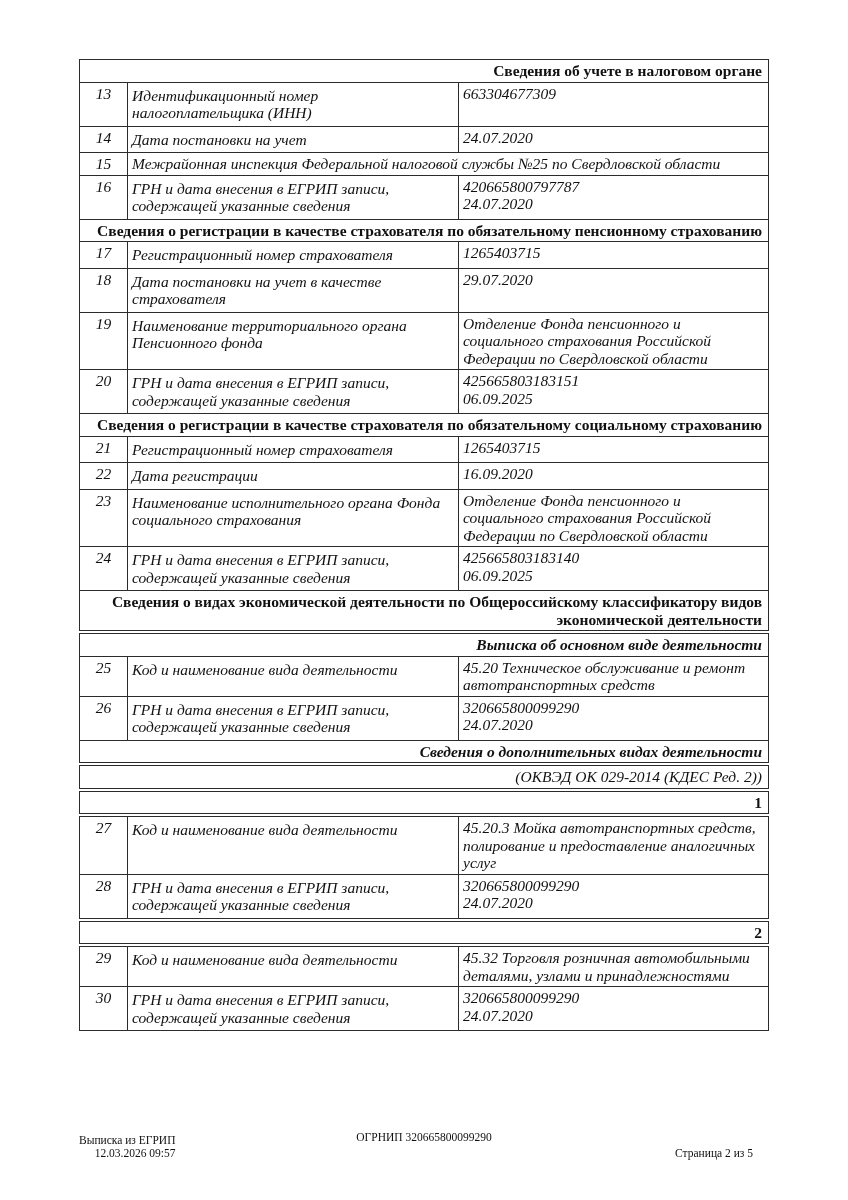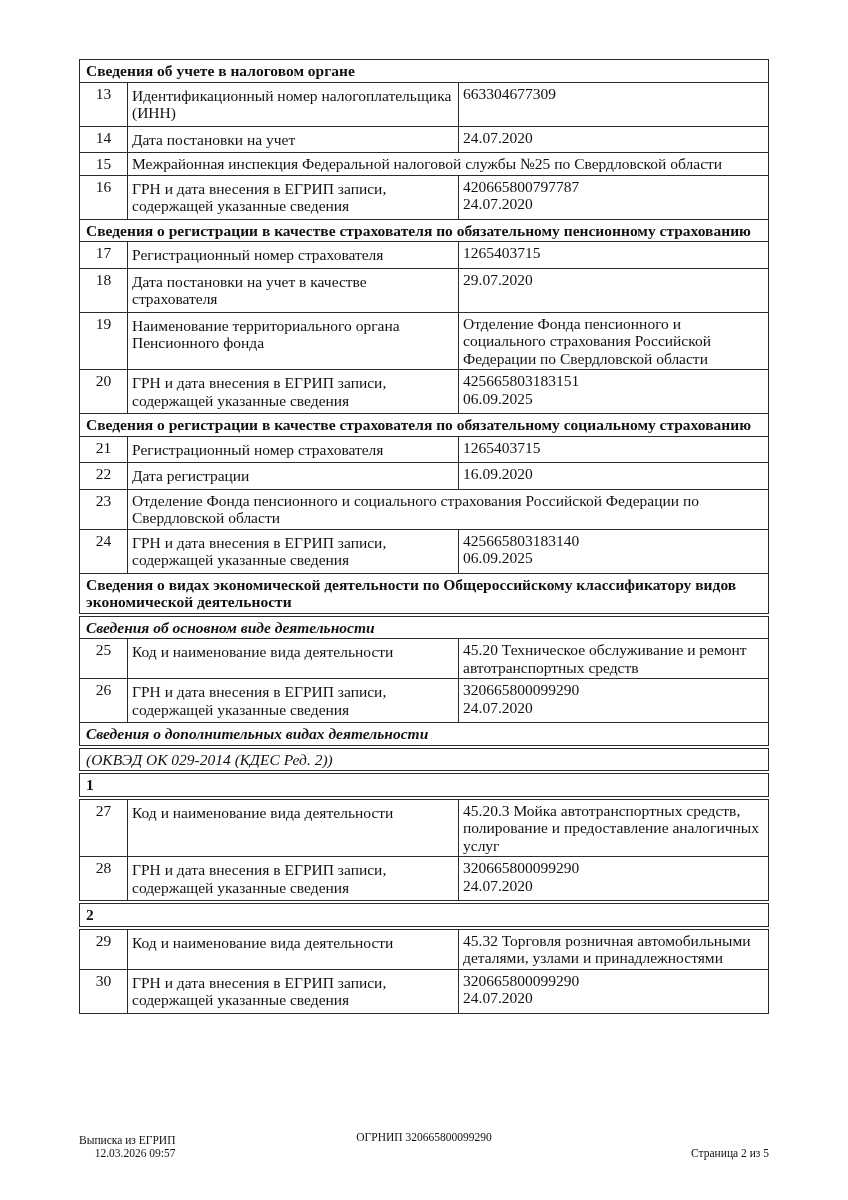--- a/index.html
+++ b/index.html
@@ -7,41 +7,41 @@
   body {
     width: 848px; height: 1200px;
     font-family: "Liberation Serif", "DejaVu Serif", serif;
     font-size: 15.5px; line-height: 17.5px; color: #111;
     position: relative; overflow: hidden;
   }
   .page { position: absolute; left: 0; top: 0; width: 848px; height: 1200px; background: #fff; }
   .doc-table { position: absolute; left: 79px; top: 59px; width: 690px; }
   .seg { border: 1px solid #2b2b2b; margin-bottom: 2px; background: #fff; }
   .seg > * + * { border-top: 1px solid #2b2b2b; }
-  .drow { display: flex; align-items: stretch; }
+  .drow { display: flex; align-items: stretch; font-style: italic; }
   .cell-num {
     width: 48px; flex: 0 0 48px; text-align: center;
     padding: 2px 2px; border-right: 1px solid #2b2b2b;
   }
   .cell-label {
     width: 331px; flex: 0 0 331px;
     padding: 4px 4px; border-right: 1px solid #2b2b2b;
   }
   .cell-value { flex: 1 1 auto; padding: 2px 4px; white-space: pre-line; }
-  .hrow { text-align: left; padding: 2px 6px; }
+  .hrow { text-align: right; padding: 2px 6px; }
   .bold { font-weight: bold; }
   .italic { font-style: italic; }
   .bold-italic { font-weight: bold; font-style: italic; }
   .footer {
     position: absolute; left: 79px; top: 1130px; width: 690px; height: 30px;
     font-size: 11.5px; line-height: 13px; color: #111;
   }
   .footer .f-left { position: absolute; left: 0; bottom: 0; text-align: right; }
   .footer .f-center { position: absolute; left: 50%; transform: translateX(-50%); bottom: 16px; white-space: nowrap; }
-  .footer .f-right { position: absolute; right: 0; bottom: 0; white-space: nowrap; }
+  .footer .f-right { position: absolute; right: 16px; bottom: 0; white-space: nowrap; }
 </style>
 </head>
 <body>
 
 <div class="page">
   <div class="doc-table" id="doc-table">
       <div class="seg">
         <div class="hrow">
           <div class="hline bold">Сведения об учете в налоговом органе</div>
         </div>
@@ -97,35 +97,36 @@
           <div class="cell-label">Регистрационный номер страхователя</div>
           <div class="cell-value">1265403715</div>
         </div>
         <div class="drow">
           <div class="cell-num">22</div>
           <div class="cell-label">Дата регистрации</div>
           <div class="cell-value">16.09.2020</div>
         </div>
         <div class="drow">
           <div class="cell-num">23</div>
+          <div class="cell-label">Наименование исполнительного органа Фонда социального страхования</div>
           <div class="cell-value">Отделение Фонда пенсионного и социального страхования Российской Федерации по Свердловской области</div>
         </div>
         <div class="drow">
           <div class="cell-num">24</div>
           <div class="cell-label">ГРН и дата внесения в ЕГРИП записи, содержащей указанные сведения</div>
           <div class="cell-value">425665803183140
 06.09.2025</div>
         </div>
         <div class="hrow">
           <div class="hline bold">Сведения о видах экономической деятельности по Общероссийскому классификатору видов экономической деятельности</div>
         </div>
       </div>
       <div class="seg">
         <div class="hrow">
-          <div class="hline bold-italic">Сведения об основном виде деятельности</div>
+          <div class="hline bold-italic">Выписка об основном виде деятельности</div>
         </div>
         <div class="drow">
           <div class="cell-num">25</div>
           <div class="cell-label">Код и наименование вида деятельности</div>
           <div class="cell-value">45.20 Техническое обслуживание и ремонт автотранспортных средств</div>
         </div>
         <div class="drow">
           <div class="cell-num">26</div>
           <div class="cell-label">ГРН и дата внесения в ЕГРИП записи, содержащей указанные сведения</div>
           <div class="cell-value">320665800099290

